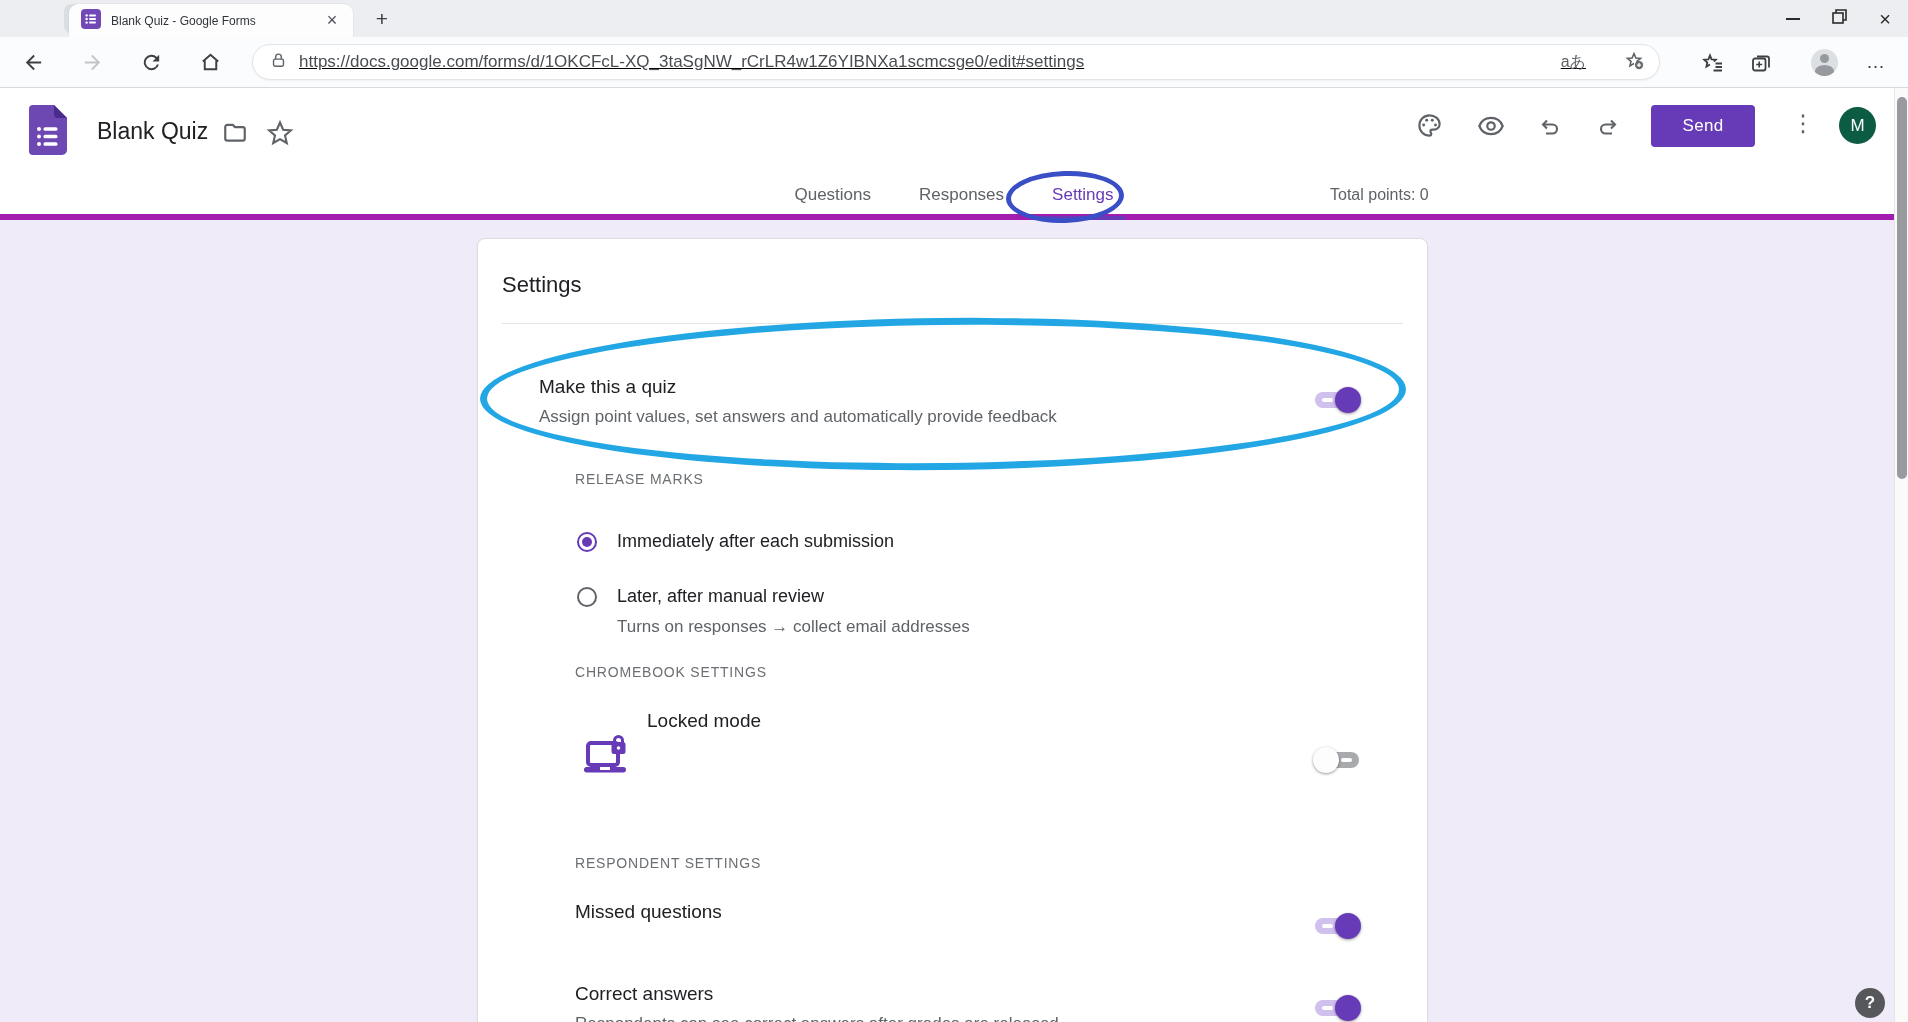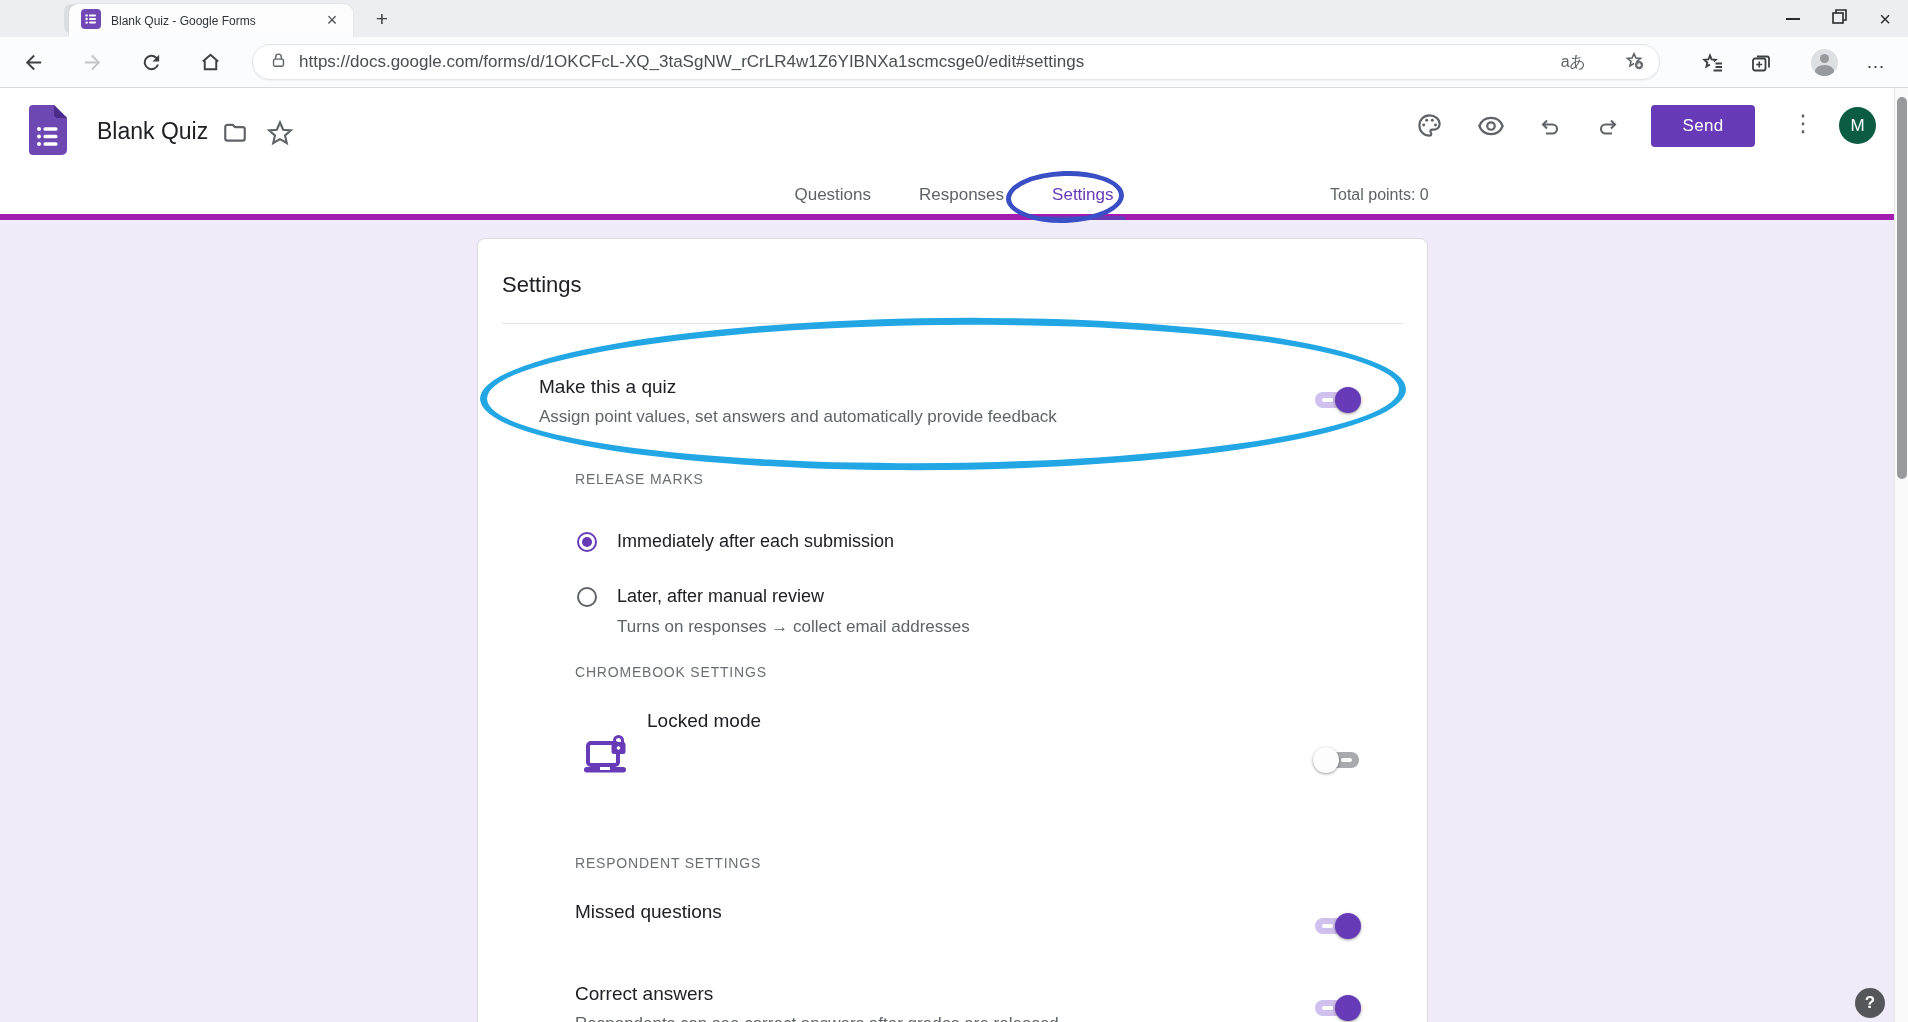--- a/index.html
+++ b/index.html
@@ -15,21 +15,21 @@
   .newtab { position:absolute; left:368px; top:6px; width:28px; height:26px; display:flex; align-items:center; justify-content:center; font-size:21px; font-weight:300; color:#3c4043; }
   .wincontrols { position:absolute; right:0; top:0; height:37px; display:flex; }
   .winbtn { width:46px; height:37px; display:flex; align-items:center; justify-content:center; color:#2b2b2b; }
   .min-glyph { width:14px; height:2px; background:#2b2b2b; }
   .close-glyph { font-size:20px; line-height:20px; }
 
   
   .toolbar { position:absolute; left:0; top:37px; width:100%; height:51px; background:#fbfcfd; border-bottom:1px solid #d8dadd; }
   .nav-icons { position:absolute; left:20px; top:0; height:50px; display:flex; align-items:center; gap:33px; }
   .tool-icon { width:26px; height:26px; display:flex; align-items:center; justify-content:center; }
-  .addressbar { position:absolute; left:252px; top:7px; width:1408px; height:36px; background:#fff; border:1px solid #e2e4e8; border-radius:18px; display:flex; align-items:center; padding:0 14px 0 17px; box-shadow:0 1px 2px rgba(0,0,0,.05); }
+  .addressbar { position:absolute; left:252px; top:7px; width:1408px; height:36px; background:#fff; border:1px solid #e2e4e8; border-radius:18px; display:flex; align-items:center; padding:0 14px 0 17px; box-shadow:0 1px 2px rgba(0,0,0,.05);text-decoration:underline; }
   .url-text { flex:1; font-size:17px; color:#4a4e52; margin-left:12px; white-space:nowrap; overflow:hidden; }
   .translate-label { font-size:16px; color:#5f6368; margin-right:37px; }
   .bar-right { position:absolute; top:0; height:50px; display:flex; align-items:center; }
   .avatar-toolbar { width:27px; height:27px; border-radius:50%; background:#dde0e3; position:relative; overflow:hidden; }
   .avatar-toolbar .head { position:absolute; left:9px; top:5px; width:9px; height:9px; border-radius:50%; background:#96999d; }
   .avatar-toolbar .body { position:absolute; left:4px; top:16px; width:19px; height:12px; border-radius:50% 50% 0 0; background:#96999d; }
   .menu-dots { font-size:19px; color:#3c4043; letter-spacing:1px; }
 
   
   .forms-header { position:absolute; left:0; top:88px; width:100%; height:82px; background:#fff;text-decoration:underline; }

